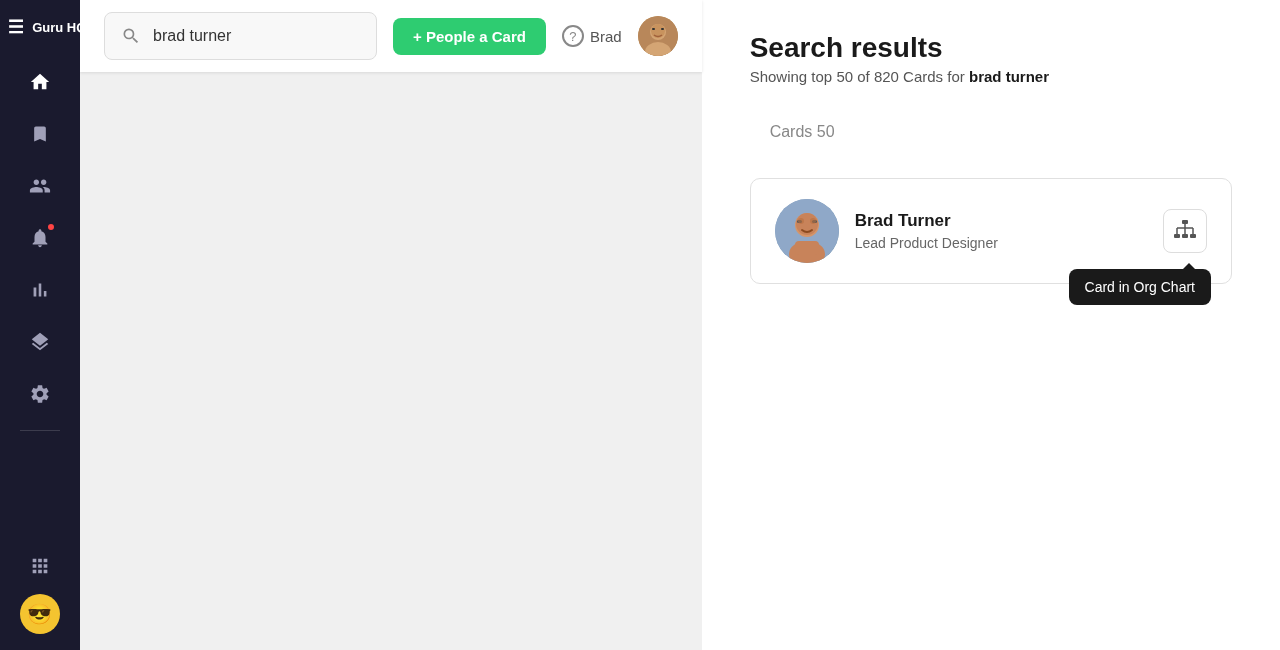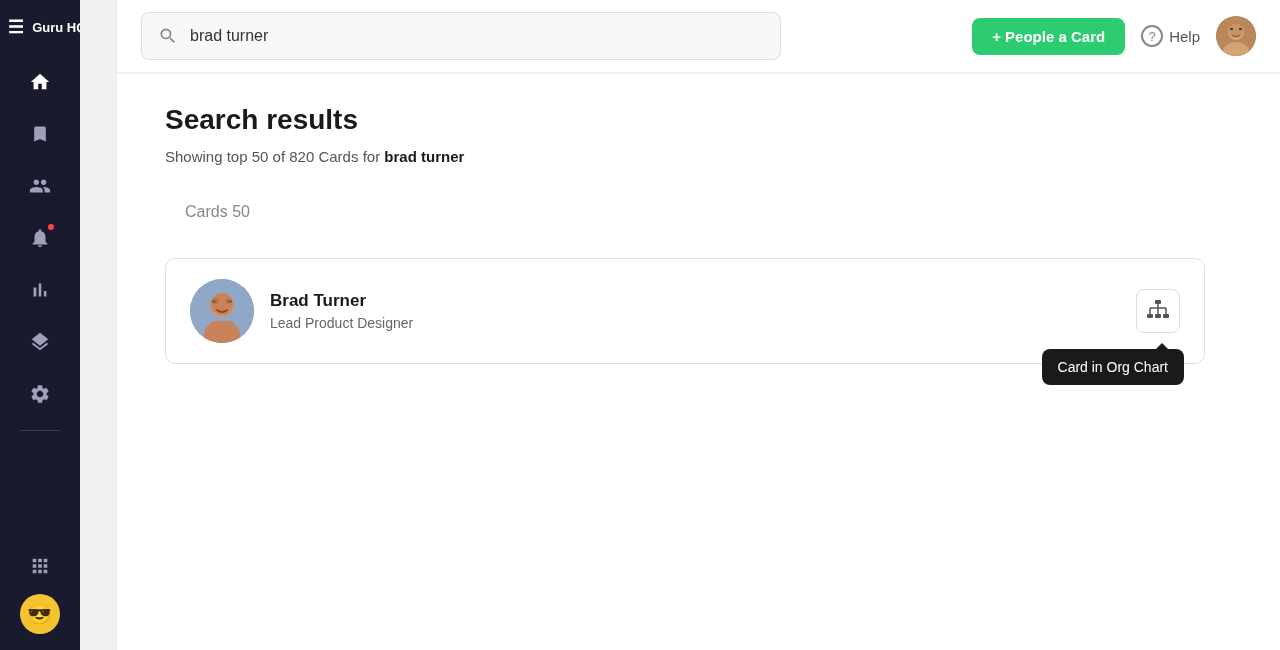--- a/index.html
+++ b/index.html
@@ -82,24 +82,23 @@
       align-items: center;
       justify-content: center;
       font-size: 20px;
       cursor: pointer;
     }
 
     
     .main-wrapper {
       flex: 1;
       display: flex;
-      flex-direction: column;
+      flex-direction: row;
       background: #f0f0f0;
       overflow: hidden;
-      padding-left: 37px;
     }
 
     
     .topbar {
       background: white;
       height: 72px;
       display: flex;
       align-items: center;
       padding: 0 24px;
       gap: 16px;
@@ -196,21 +195,21 @@
       flex: 1;
       background: white;
       margin: 0;
       padding: 32px 48px;
       overflow-y: auto;
     }
     .page-title {
       font-size: 28px;
       font-weight: 700;
       color: #1a1a1a;
-      margin-bottom: 12px;
+      margin-bottom: 4px;
     }
     .subtitle {
       font-size: 15px;
       color: #555;
       margin-bottom: 28px;
     }
     .subtitle strong { font-weight: 700; color: #1a1a1a; }
 
     
     .tabs {
@@ -383,21 +382,21 @@
     <div class="search-box">
       <svg width="20" height="20" viewBox="0 0 24 24" fill="#888">
         <path d="M15.5 14h-.79l-.28-.27A6.471 6.471 0 0 0 16 9.5 6.5 6.5 0 1 0 9.5 16c1.61 0 3.09-.59 4.23-1.57l.27.28v.79l5 4.99L20.49 19l-4.99-5zm-6 0C7.01 14 5 11.99 5 9.5S7.01 5 9.5 5 14 7.01 14 9.5 11.99 14 9.5 14z"></path>
       </svg>
       <input type="text" value="brad turner" style="">
     </div>
     <div class="topbar-right">
       <button class="create-card-btn">+ People a Card</button>
       <button class="help-btn">
         <div class="help-icon">?</div>
-        <span>Help</span>
+        <span>Brad</span>
       </button>
       <div class="user-avatar">
         <div class="user-avatar-inner">
           <svg width="40" height="40" viewBox="0 0 40 40" xmlns="http://www.w3.org/2000/svg">
             <circle cx="20" cy="20" r="20" fill="#b8875a"></circle>
             <circle cx="20" cy="16" r="8" fill="#d4a574"></circle>
             <ellipse cx="20" cy="36" rx="13" ry="10" fill="#d4a574"></ellipse>
             <circle cx="20" cy="15" r="7" fill="#c8935e"></circle>
             <rect x="14" y="12" width="3" height="2" rx="1" fill="#333"></rect>
             <rect x="23" y="12" width="3" height="2" rx="1" fill="#333"></rect>

